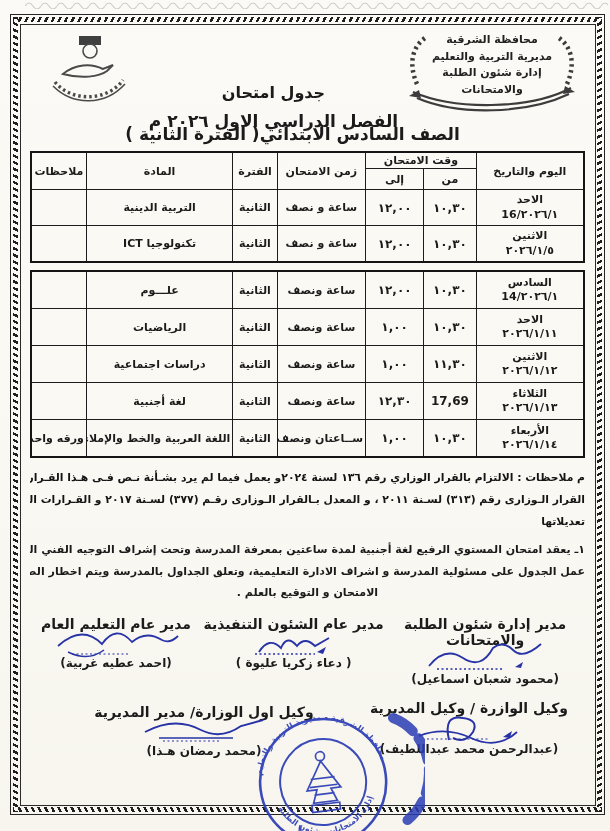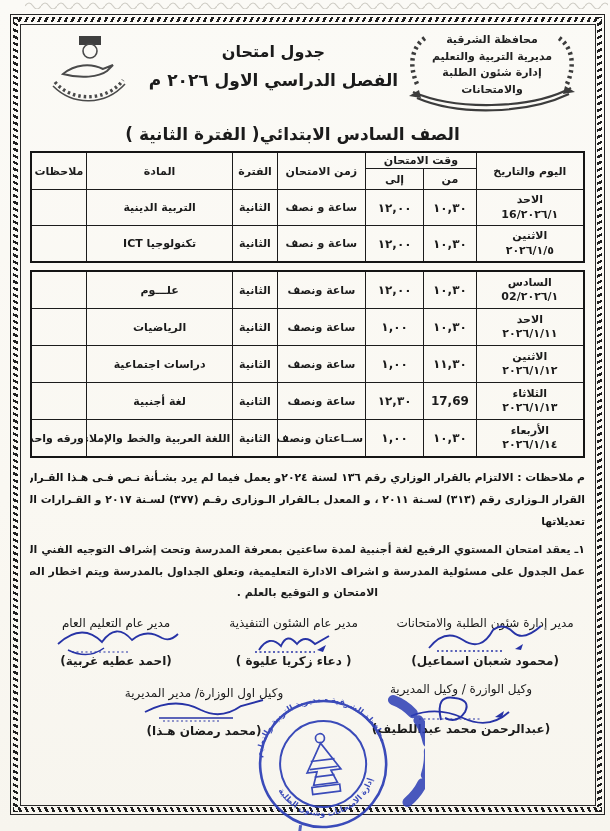--- a/index.html
+++ b/index.html
@@ -22,21 +22,21 @@
   .scan-top{position:absolute;top:0;left:25px;width:583px;height:9px;opacity:.55;}
 
   .content{position:absolute;left:30px;right:25px;top:24px;bottom:24px;direction:rtl;}
 
   
   .hdr{display:flex;align-items:flex-start;height:92px;}
   .org{width:186px;position:relative;text-align:center;padding-top:8px;}
   .org .ln{font-weight:bold;font-size:11px;line-height:1.5;color:#222;}
   .org svg{position:absolute;top:2px;right:0;}
   .org .txt{position:relative;z-index:2;padding:0 18px;}
-  .hdr-mid{flex:1;text-align:center;padding-top:18px;}
+  .hdr-mid{flex:1;text-align:center;padding-top:18px;margin-top:41px;}
   .hdr-mid .h1{font-size:16px;font-weight:bold;letter-spacing:.5px;}
   .hdr-mid .h2{font-size:17px;font-weight:bold;margin-top:9px;}
   .emblem{width:118px;text-align:center;padding-top:6px;}
 
   .main-title{text-align:center;font-size:17px;font-weight:bold;margin:8px 30px 7px 0;}
 
   
   table{width:100%;border-collapse:collapse;table-layout:fixed;direction:rtl;}
   .t1{margin-top:2px;}
   .t2{margin-top:7px;}
@@ -57,26 +57,26 @@
   .notes{margin-top:9px;font-size:10.8px;font-weight:bold;line-height:2.05;color:#141414;}
   .notes div{white-space:nowrap;overflow:hidden;}
   .item1{margin-top:6px;font-size:11px;font-weight:600;line-height:1.95;color:#1a1a1a;
          text-align:center;}
   .item1 div{white-space:nowrap;overflow:hidden;}
 
   
   .sig-row1{display:flex;margin-top:12px;}
   .sigblk{text-align:center;}
   .s1{width:36%}.s2{width:33%}.s3{width:31%}
-  .sig-title{font-size:12px;font-weight:normal;}
+  .sig-title{font-size:14px;font-weight:bold;}
   .sig-name{font-size:12px;font-weight:bold;margin-top:-4px;}
   .scribble{display:block;margin:-6px auto -2px;}
 
   .sig-row2{position:relative;height:150px;margin-top:14px;}
-  .sig2-right{position:absolute;right:10px;top:0;width:228px;text-align:center;}
+  .sig2-right{position:absolute;right:2px;top:0;width:228px;text-align:center;}
   .sig2-left{position:absolute;left:40px;top:4px;width:268px;}
   .stamp-wrap{position:absolute;right:178px;top:8px;transform:rotate(-7deg);opacity:.92;}
   .stamp2{position:absolute;right:160px;top:12px;opacity:.85;}
   .bottom-tick{position:absolute;left:298px;bottom:-10px;width:2.5px;height:16px;
                background:#2b3db5;transform:rotate(8deg);opacity:.8;}
 </style>
 </head>
 <body>
 
 <div class="page">
@@ -192,21 +192,21 @@
           <col class="c-to">
           <col class="c-dur">
         <col class="c-per">
           <col class="c-sub">
           <col class="c-note">
       </colgroup>
       <tbody>
           <tr>
         <td class="daycell">
           <div>السادس</div>
-          <div>٢٠٢٦/١/02</div>
+          <div>٢٠٢٦/١/14</div>
         </td>
         <td class="time">١٠,٣٠</td>
         <td class="time">١٢,٠٠</td>
         <td>ساعة ونصف</td>
         <td>الثانية</td>
         <td>علـــوم</td>
         <td></td>
       </tr>
       <tr>
         <td class="daycell">

